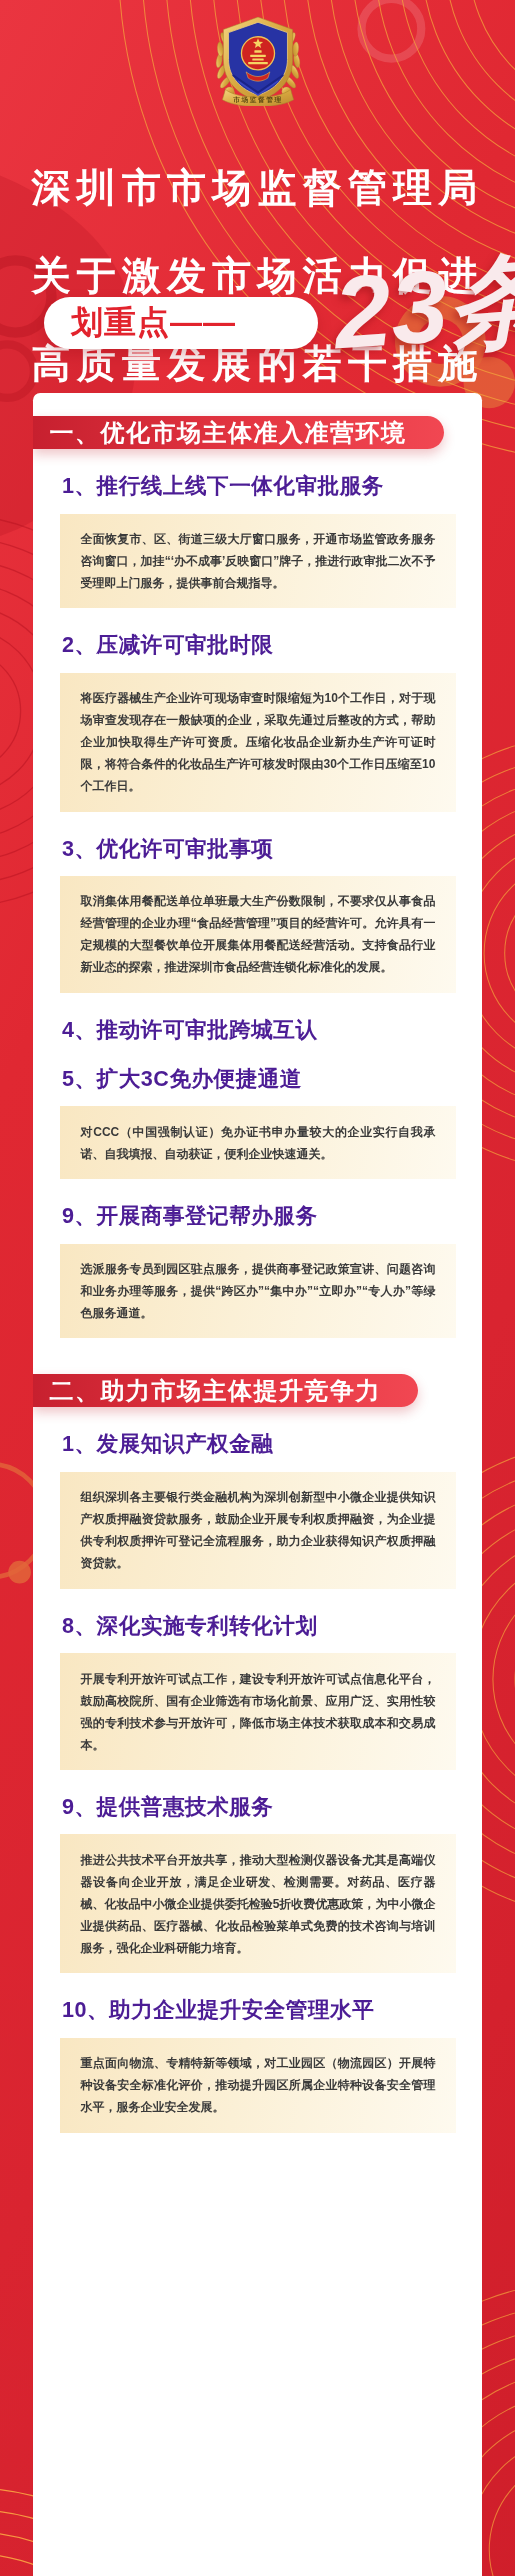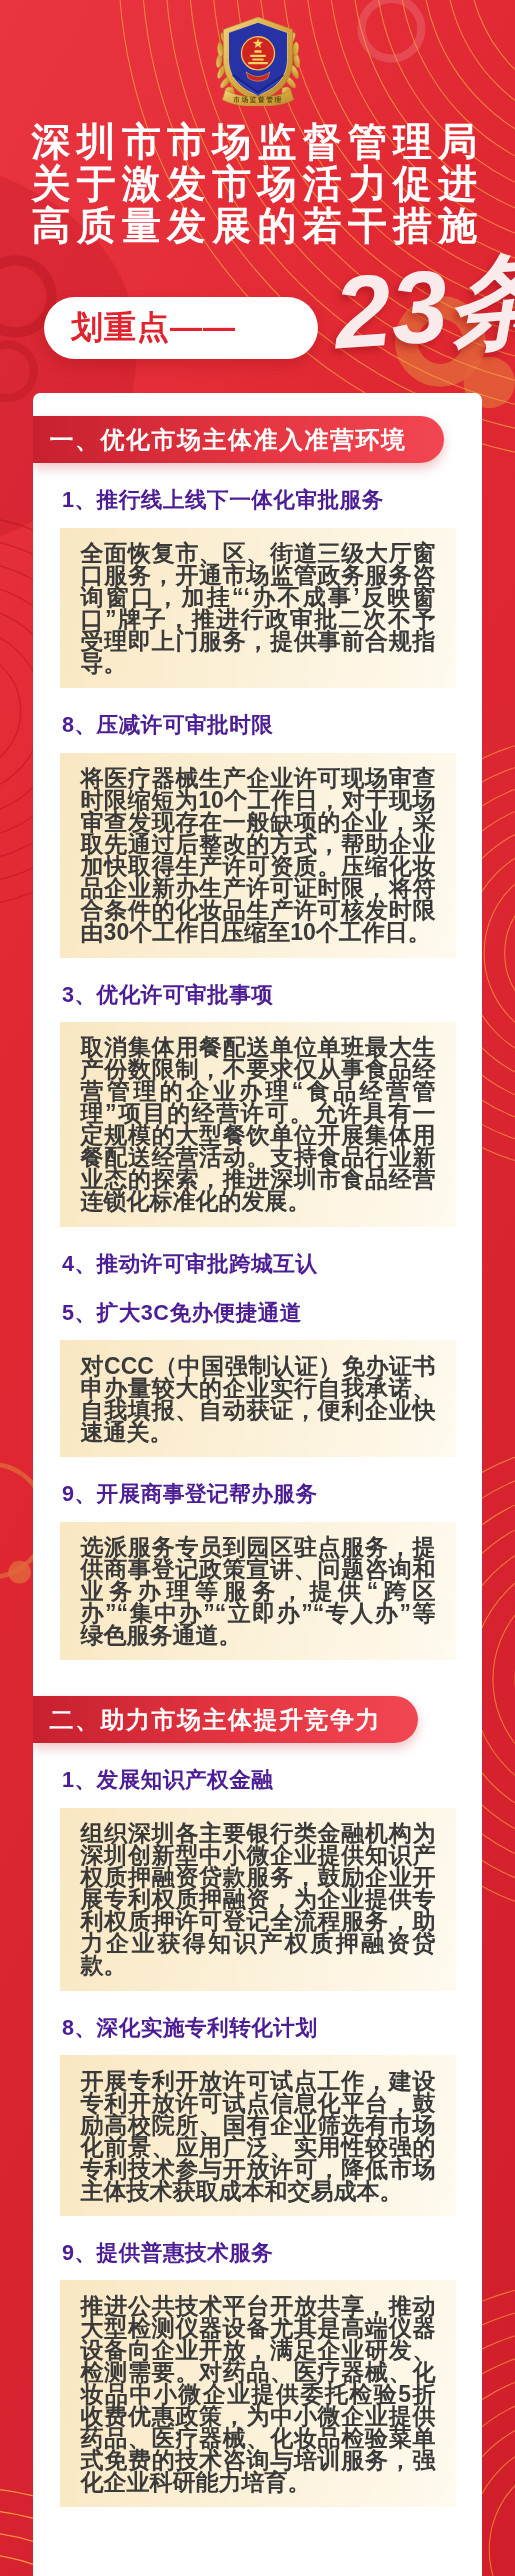--- a/index.html
+++ b/index.html
@@ -5,40 +5,40 @@
   html,body{margin:0;padding:0;background:#ffffff;}
   .poster{
     position:relative;width:515px;height:2670px;overflow:hidden;
     background:linear-gradient(118deg,#ea3540 0%,#e02832 30%,#d92430 62%,#cf1e2a 100%);
     font-family:"Liberation Sans","DejaVu Sans",sans-serif;
   }
   .deco{position:absolute;left:0;top:0;width:515px;height:2670px;z-index:1;}
   .badge{position:absolute;left:214px;top:14.4px;width:88px;height:92px;z-index:3;}
   .title{position:absolute;left:0;top:121px;width:100%;margin:0;z-index:3;text-align:center;
     color:#ffffff;font-size:39px;line-height:42px;font-weight:900;letter-spacing:6.2px;}
-  .title span{display:block;}
-  .pill{position:absolute;left:44px;top:297px;width:274px;height:62px;border-radius:31px;
+  .title span{display:block;margin-top:46px;}
+  .pill{position:absolute;left:44px;top:297px;width:274px;height:52px;border-radius:31px;
     background:#ffffff;z-index:4;display:flex;align-items:center;
     box-shadow:0 6.2px 13.4px rgba(150,15,22,.28);}
   .pill span{margin-left:27px;color:#e2232d;font-size:32px;font-weight:900;letter-spacing:1px;}
   .count{position:absolute;left:334px;top:253px;z-index:3;color:#f9eaec;font-size:102px;line-height:1.05;
     font-weight:900;font-style:italic;white-space:nowrap;transform:rotate(-4deg);
     text-shadow:-3.6px 4.6px 7.2px rgba(155,18,24,.5);}
   .card{position:absolute;left:33px;top:393px;width:449px;height:2278px;background:#ffffff;
     border-radius:7.2px 7.2px 0 0;z-index:2;overflow:hidden;}
-  .banner{display:inline-flex;align-items:center;margin:36px 0 0 0;height:47px;
+  .banner{display:inline-flex;align-items:center;margin:36px 0 0 0;height:33px;
     border-radius:0 24px 24px 0;padding:0 37px 0 16.5px;
     background:linear-gradient(90deg,#c7202f 0%,#e53642 55%,#f14752 100%);
     color:#ffffff;font-size:24px;font-weight:900;letter-spacing:1.5px;
     box-shadow:0 5.2px 11.3px rgba(190,25,35,.25);}
   .banner:first-child{margin-top:23px;}
   .item-h{margin:25px 0 15.5px 29px;color:#4c1d95;font-size:21.6px;line-height:24px;font-weight:900;letter-spacing:0.5px;}
   .item-b{margin-left:27px;width:396px;box-sizing:border-box;padding:14.4px 20.6px;
     background:linear-gradient(100deg,#f9e7c2 0%,#fbf0d6 45%,#fefaef 100%);
-    color:#3a3a3a;font-size:23px;line-height:22px;font-weight:700;text-align:justify;}
+    color:#3a3a3a;font-size:12px;line-height:22px;font-weight:700;text-align:justify;}
 </style>
 </head>
 <body>
 
 <div class="poster">
 
   <svg id="deco" class="deco" viewBox="0 0 1000 5183" aria-hidden="true">
     <path d="M0,340 C190,420 310,560 250,790 C180,960 60,1020 0,1040 Z" fill="#b5101f" opacity="0.25"></path>
     <circle cx="760" cy="55" r="58" fill="none" stroke="#ffe9e6" stroke-opacity="0.16" stroke-width="16"></circle>
     <circle cx="30" cy="575" r="70" fill="none" stroke="#a50c16" stroke-opacity="0.30" stroke-width="20"></circle>
@@ -155,21 +155,21 @@
     <span>划重点——</span>
   </div>
 
   <div class="count">23条</div>
 
   <div class="card">
     <div id="sections"><div class="banner">一、优化市场主体准入准营环境</div><div class="item">
     <div class="item-h">1、推行线上线下一体化审批服务</div>
     <div class="item-b">全面恢复市、区、街道三级大厅窗口服务，开通市场监管政务服务咨询窗口，加挂“‘办不成事’反映窗口”牌子，推进行政审批二次不予受理即上门服务，提供事前合规指导。</div>
   </div><div class="item">
-    <div class="item-h">8、压减许可审批时限</div>
+    <div class="item-h">2、压减许可审批时限</div>
     <div class="item-b">将医疗器械生产企业许可现场审查时限缩短为10个工作日，对于现场审查发现存在一般缺项的企业，采取先通过后整改的方式，帮助企业加快取得生产许可资质。压缩化妆品企业新办生产许可证时限，将符合条件的化妆品生产许可核发时限由30个工作日压缩至10个工作日。</div>
   </div><div class="item">
     <div class="item-h">3、优化许可审批事项</div>
     <div class="item-b">取消集体用餐配送单位单班最大生产份数限制，不要求仅从事食品经营管理的企业办理“食品经营管理”项目的经营许可。允许具有一定规模的大型餐饮单位开展集体用餐配送经营活动。支持食品行业新业态的探索，推进深圳市食品经营连锁化标准化的发展。</div>
   </div><div class="item">
     <div class="item-h">4、推动许可审批跨城互认</div>
   </div><div class="item">
     <div class="item-h">5、扩大3C免办便捷通道</div>
     <div class="item-b">对CCC（中国强制认证）免办证书申办量较大的企业实行自我承诺、自我填报、自动获证，便利企业快速通关。</div>
   </div><div class="item">
@@ -177,17 +177,20 @@
     <div class="item-b">选派服务专员到园区驻点服务，提供商事登记政策宣讲、问题咨询和业务办理等服务，提供“跨区办”“集中办”“立即办”“专人办”等绿色服务通道。</div>
   </div><div class="banner">二、助力市场主体提升竞争力</div><div class="item">
     <div class="item-h">1、发展知识产权金融</div>
     <div class="item-b">组织深圳各主要银行类金融机构为深圳创新型中小微企业提供知识产权质押融资贷款服务，鼓励企业开展专利权质押融资，为企业提供专利权质押许可登记全流程服务，助力企业获得知识产权质押融资贷款。</div>
   </div><div class="item">
     <div class="item-h">8、深化实施专利转化计划</div>
     <div class="item-b">开展专利开放许可试点工作，建设专利开放许可试点信息化平台，鼓励高校院所、国有企业筛选有市场化前景、应用广泛、实用性较强的专利技术参与开放许可，降低市场主体技术获取成本和交易成本。</div>
   </div><div class="item">
     <div class="item-h">9、提供普惠技术服务</div>
     <div class="item-b">推进公共技术平台开放共享，推动大型检测仪器设备尤其是高端仪器设备向企业开放，满足企业研发、检测需要。对药品、医疗器械、化妆品中小微企业提供委托检验5折收费优惠政策，为中小微企业提供药品、医疗器械、化妆品检验菜单式免费的技术咨询与培训服务，强化企业科研能力培育。</div>
+  </div><div class="item">
+    <div class="item-h">10、助力企业提升安全管理水平</div>
+    <div class="item-b">重点面向物流、专精特新等领域，对工业园区（物流园区）开展特种设备安全标准化评价，推动提升园区所属企业特种设备安全管理水平，服务企业安全发展。</div>
   </div></div>
   </div>
 
 </div>
 
 
 </body></html>

